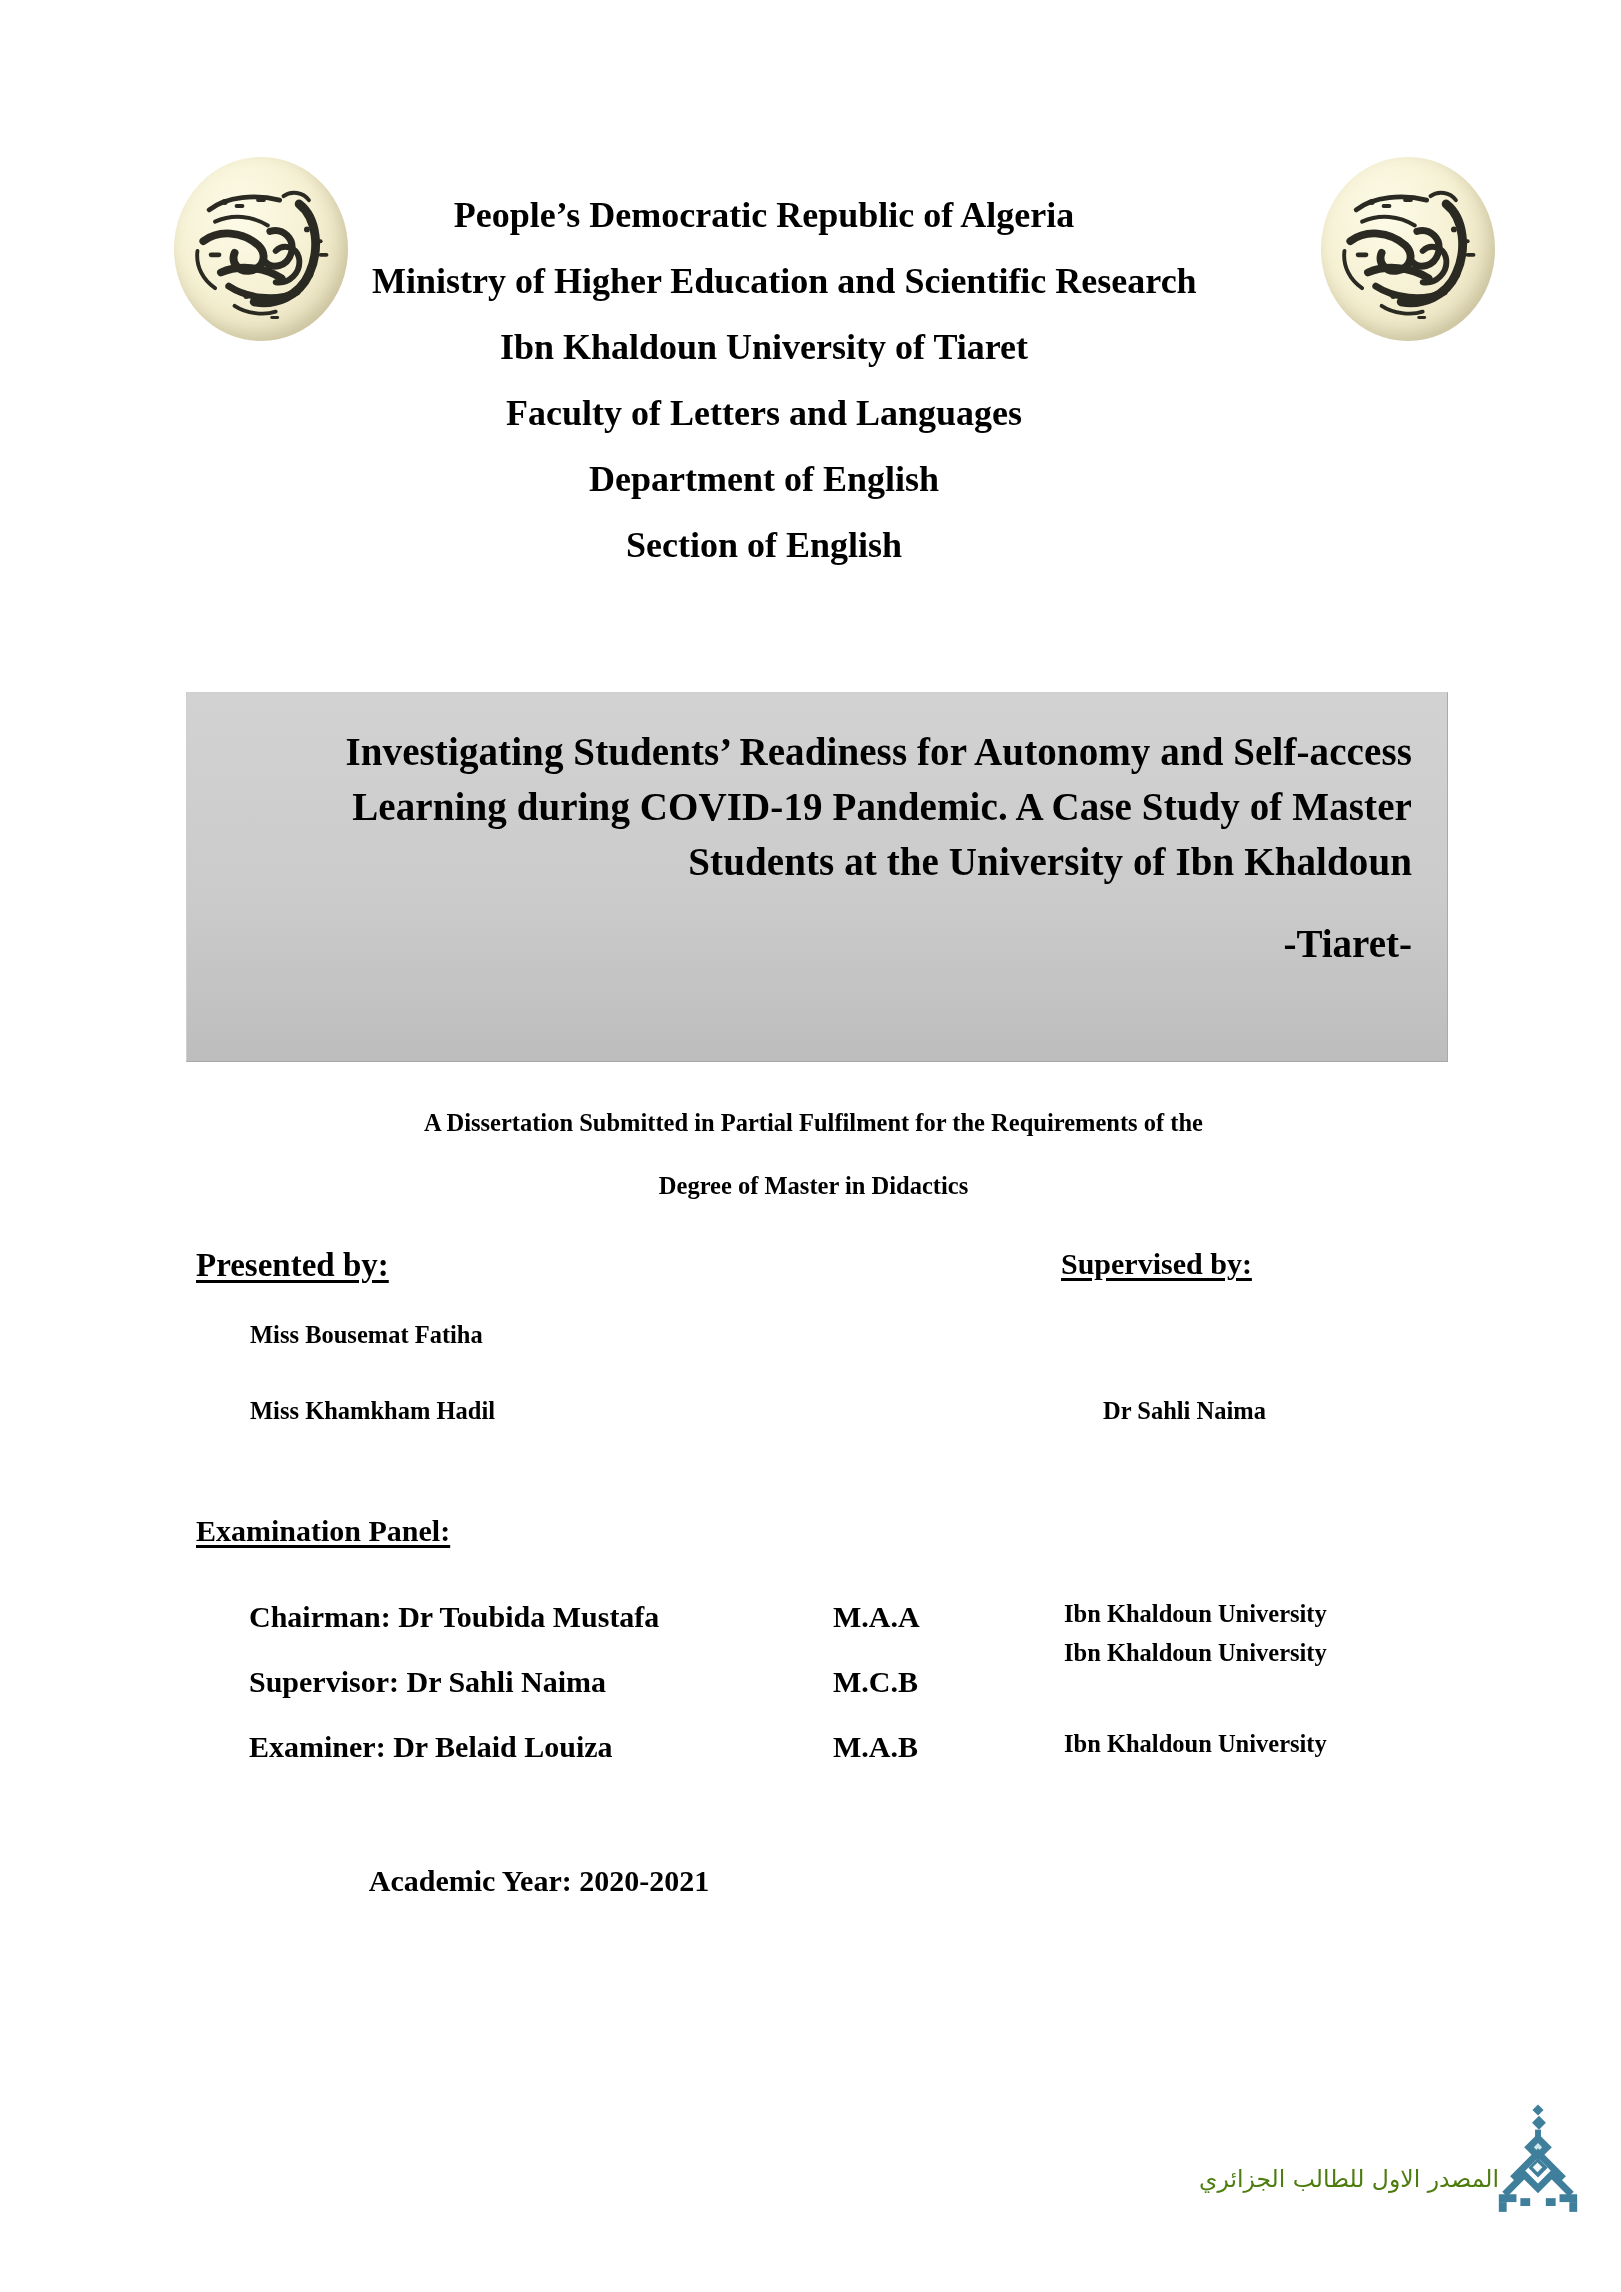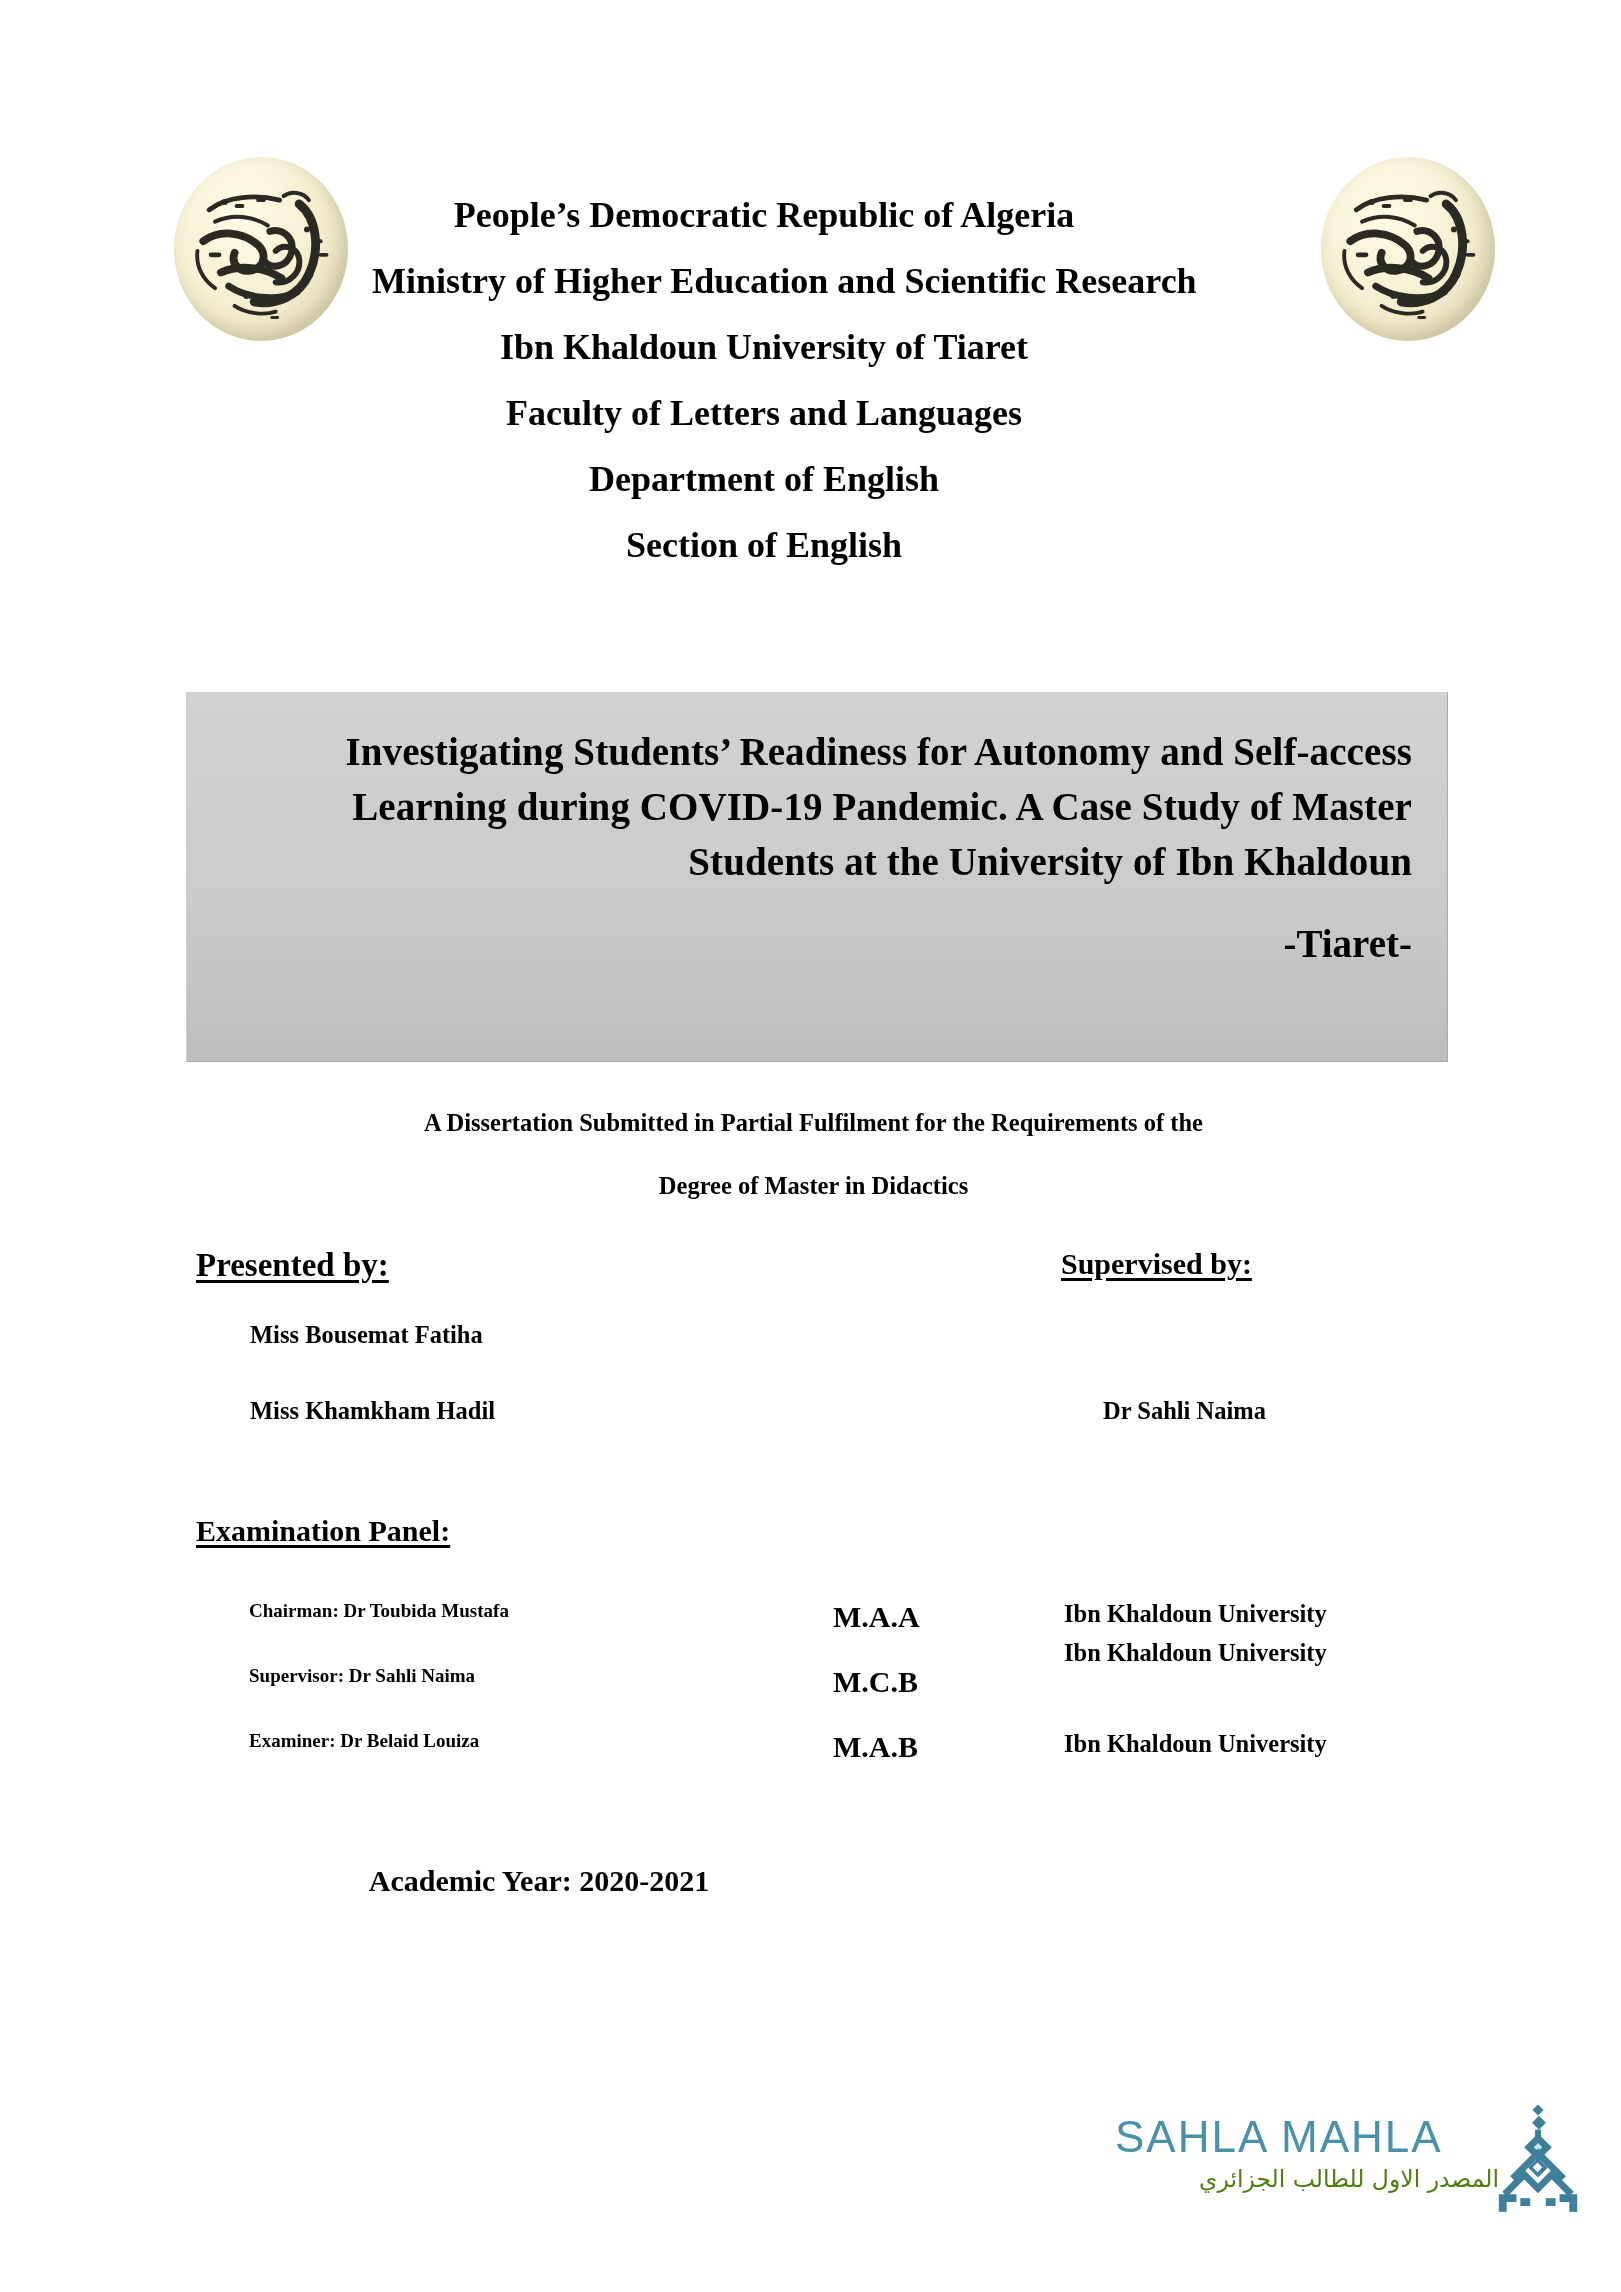--- a/index.html
+++ b/index.html
@@ -154,21 +154,21 @@
   }
   .panel-row {
     position: relative;
     height: 65px;
   }
   .panel-role {
     position: absolute;
     left: 53px;
     top: 9.8px;
     font-weight: bold;
-    font-size: 19px;
+    font-size: 30px;
     white-space: nowrap;
   }
   .panel-grade {
     position: absolute;
     left: 637px;
     top: 9.8px;
     font-weight: bold;
     font-size: 30px;
     white-space: nowrap;
   }
@@ -341,21 +341,20 @@
     <div class="panel-row">
       <span class="panel-role">Examiner: Dr Belaid Louiza</span>
       <span class="panel-grade">M.A.B</span>
       <span class="panel-inst">Ibn Khaldoun University</span>
     </div>
   </div>
 
   <div class="academic-year">Academic Year: 2020-2021</div>
 
   <div class="watermark">
-    <div class="wm-word">SAHLA MAHLA</div>
     <div class="wm-arabic">المصدر الاول للطالب الجزائري</div>
     <div class="wm-ornament">
       <svg viewBox="0 0 96 112" aria-hidden="true">
         <g fill="#3f7f9b">
           <rect x="44" y="2" width="8" height="8" transform="rotate(45 48 6)"></rect>
           <rect x="44" y="14" width="10" height="10" transform="rotate(45 49 19)"></rect>
           <rect x="45" y="26" width="6" height="16"></rect>
           <rect x="38" y="34" width="20" height="20" transform="rotate(45 48 44)"></rect>
         </g>
         <rect x="45" y="41" width="6" height="6" transform="rotate(45 48 44)" fill="#cfe6ee"></rect>

